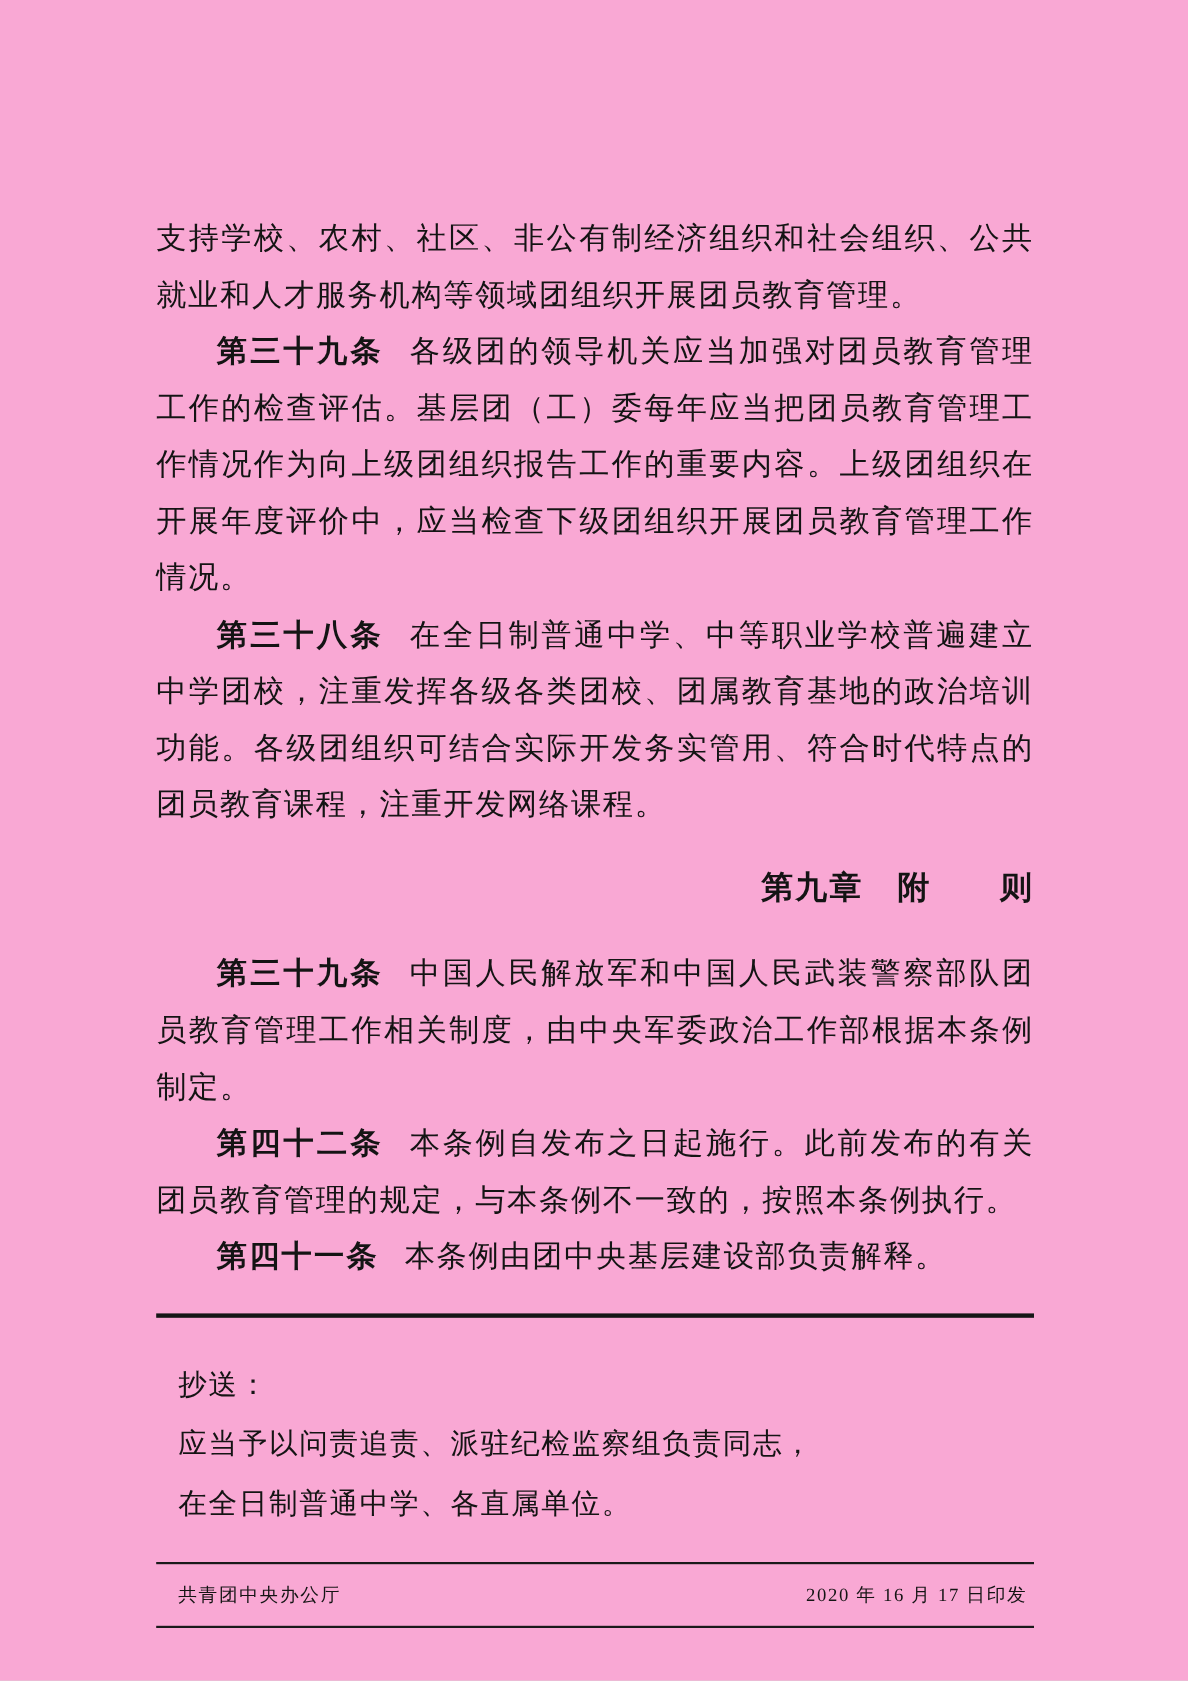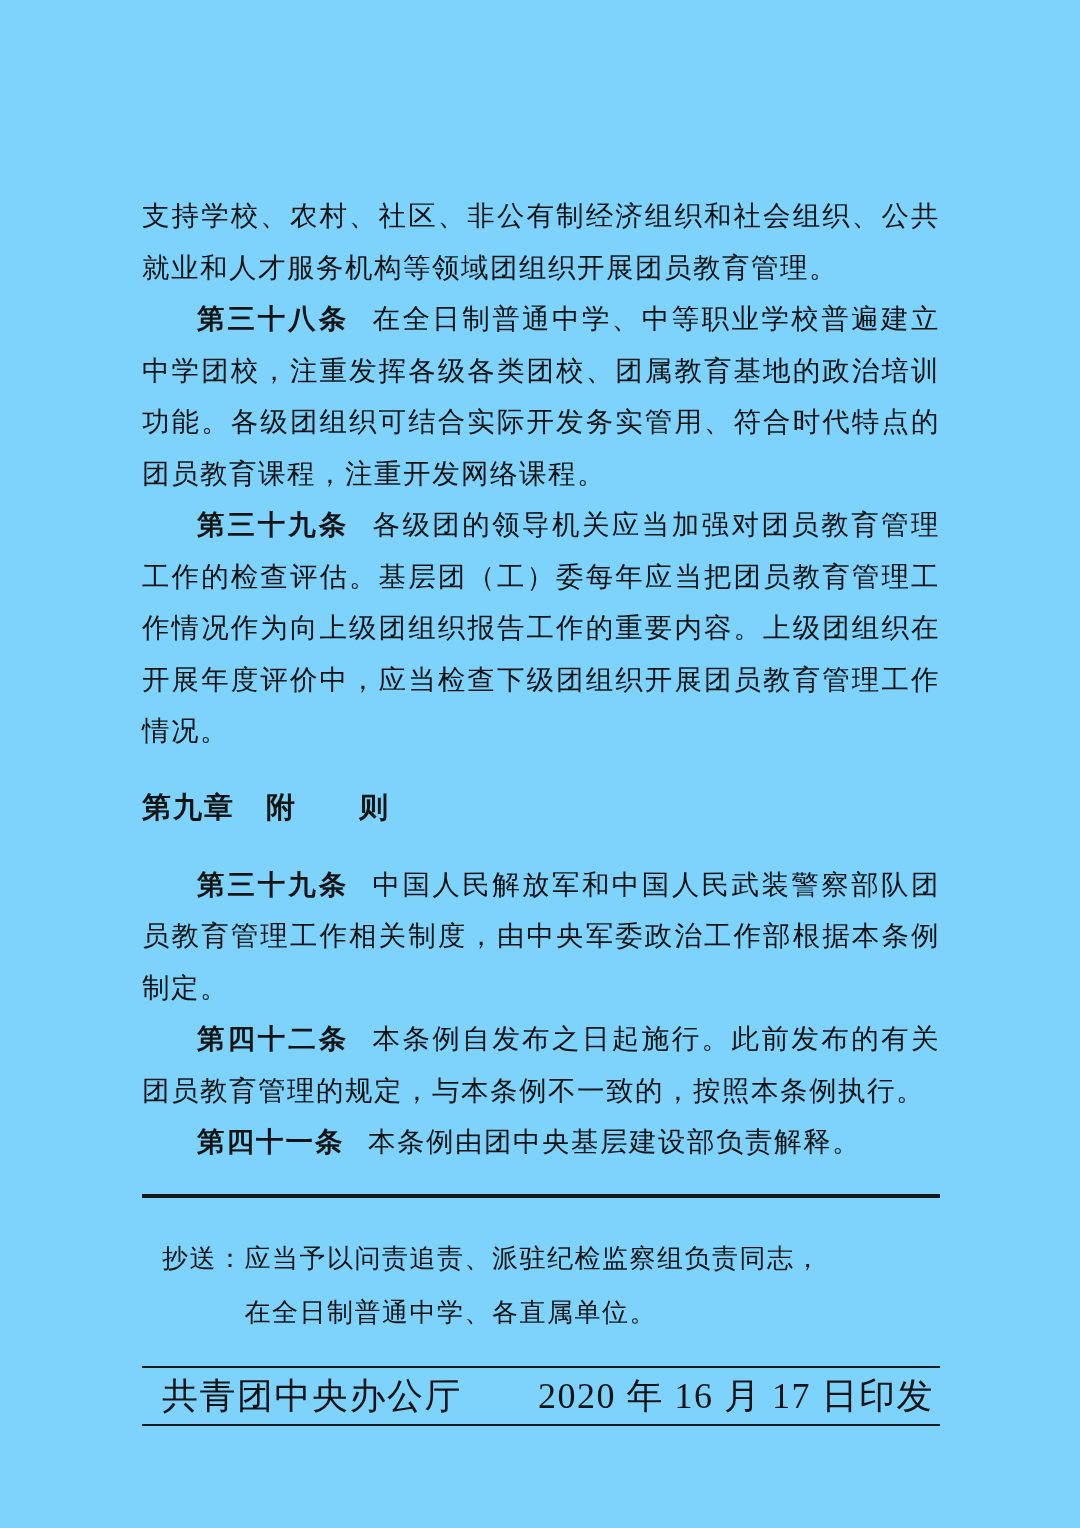--- a/index.html
+++ b/index.html
@@ -1,88 +1,89 @@
 <!DOCTYPE html>
 <html><head>
 <meta charset="utf-8">
 <style>
   html, body { margin: 0; padding: 0; background: #d8d8d8; }
   .page {
     position: relative;
     width: 1080px;
     height: 1528px;
     margin: 0 auto;
-    background: #7dd3fc;
+    background: #f9a8d4;
     font-family: "Liberation Serif", "DejaVu Serif", serif;
     color: #141414;
     overflow: hidden;
     box-sizing: border-box;
     padding: 190px 140px 0 142px;
   }
   .doc p {
     margin: 0;
     font-size: 27.5px;
     line-height: 51.5px;
     letter-spacing: 1.5px;
     text-align: justify;
     text-indent: 2em;
   }
   .doc p.no-indent { text-indent: 0; }
   .lead { font-weight: bold; }
   .lead:not(:empty) { margin-right: 0.85em; letter-spacing: 2px; }
   .chapter {
     font-size: 29px;
     font-weight: bold;
-    text-align: left;
+    text-align: right;
     letter-spacing: 2px;
     margin: 26px 0 28px 0;
     line-height: 48px;
   }
   .rule-thick {
     border: none;
     border-top: 4px solid #161616;
     margin: 26px 0 0 0;
   }
   .rule-thin {
     border: none;
     border-top: 2px solid #1a1a1a;
     margin: 0;
   }
   .cc-section {
     display: flex;
     margin: 34px 0 26px 20px;
     font-size: 26px;
     line-height: 54px;
     letter-spacing: 1.5px;
+    flex-direction: column;
   }
   .cc-label { white-space: nowrap; }
   .cc-content { }
   .cc-line { }
   .issuer-row {
     display: flex;
     justify-content: space-between;
     align-items: flex-start;
-    font-size: 36px;
+    font-size: 17px;
     letter-spacing: 1.5px;
     padding: 10px 6px 10px 20px;
     line-height: 36px;
   }
 </style>
 </head>
 <body>
 
 <div class="page">
 
   <div class="doc">
 
     <p class="no-indent"><span class="lead"></span><span>支持学校、农村、社区、非公有制经济组织和社会组织、公共就业和人才服务机构等领域团组织开展团员教育管理。</span></p>
 
+    <p><span class="lead">第三十九条</span><span>各级团的领导机关应当加强对团员教育管理工作的检查评估。基层团（工）委每年应当把团员教育管理工作情况作为向上级团组织报告工作的重要内容。上级团组织在开展年度评价中，应当检查下级团组织开展团员教育管理工作情况。</span></p>
+
     <p><span class="lead">第三十八条</span><span>在全日制普通中学、中等职业学校普遍建立中学团校，注重发挥各级各类团校、团属教育基地的政治培训功能。各级团组织可结合实际开发务实管用、符合时代特点的团员教育课程，注重开发网络课程。</span></p>
-
-    <p><span class="lead">第三十九条</span><span>各级团的领导机关应当加强对团员教育管理工作的检查评估。基层团（工）委每年应当把团员教育管理工作情况作为向上级团组织报告工作的重要内容。上级团组织在开展年度评价中，应当检查下级团组织开展团员教育管理工作情况。</span></p>
 
 
     <div class="chapter">第九章　附　　则</div>
 
     <p><span class="lead">第三十九条</span><span>中国人民解放军和中国人民武装警察部队团员教育管理工作相关制度，由中央军委政治工作部根据本条例制定。</span></p>
 
     <p><span class="lead">第四十二条</span><span>本条例自发布之日起施行。此前发布的有关团员教育管理的规定，与本条例不一致的，按照本条例执行。</span></p>
 
     <p><span class="lead">第四十一条</span><span>本条例由团中央基层建设部负责解释。</span></p>
 

